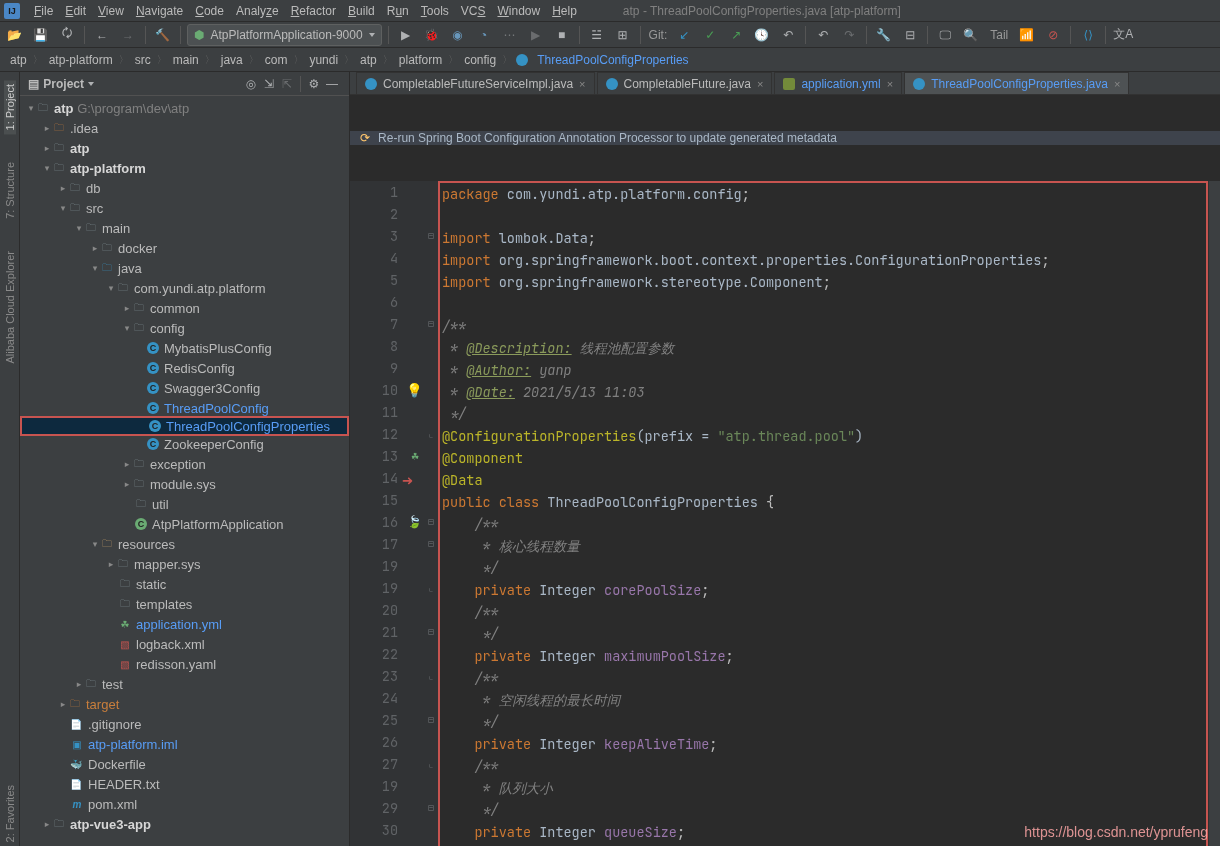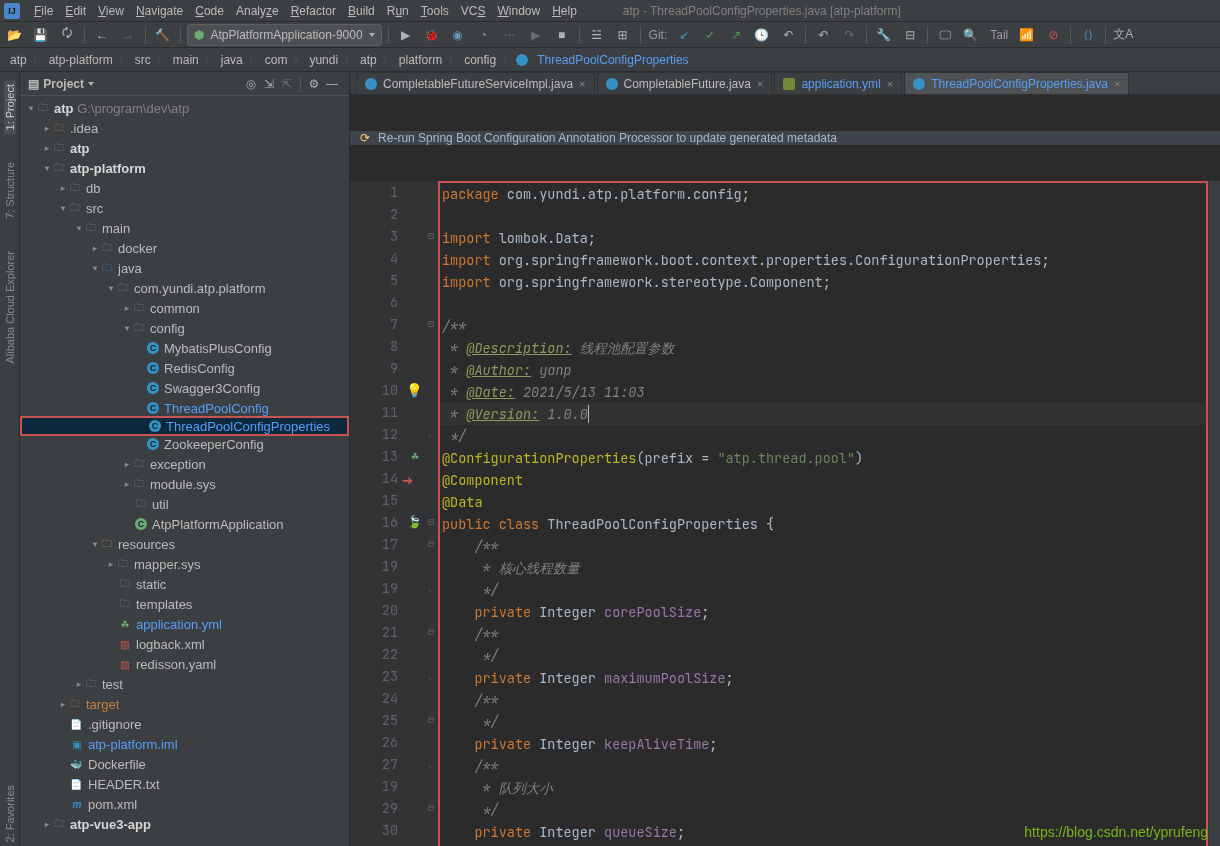--- a/index.html
+++ b/index.html
@@ -87,21 +87,21 @@
 .type { color:#a9b7c6;}
 .field { color:#9876aa;}
 .ann { color:#bbb529;}
 .pkg { color:#a9b7c6;}
 .red-edge { position:absolute; left:0; top:0; bottom:0; width:2px; background:#c75450;}
 
 .arrow-annotation { position:absolute; color:#c75450; font-size:18px; font-weight:bold;}
 
 .right-scroll { width:12px; background:#3c3f41; border-left:1px solid #323232;}
 
-.watermark { position:absolute; right:12px; bottom:6px; color:#84cc16; font-size:14px; opacity:0.85; font-family:Arial;}
+.watermark { position:absolute; right:12px; bottom:6px; color:#fca5a5; font-size:14px; opacity:0.85; font-family:Arial;}
 </style>
 </head>
 <body>
 
 <div class="menubar">
   <div class="logo">IJ</div>
   <div class="item"><span class="u">F</span>ile</div>
   <div class="item"><span class="u">E</span>dit</div>
   <div class="item"><span class="u">V</span>iew</div>
   <div class="item"><span class="u">N</span>avigate</div>
@@ -540,34 +540,34 @@
         <div class="code-line"><span class="kw">package</span> <span class="pkg">com.yundi.atp.platform.config</span>;</div>
         <div class="code-line"></div>
         <div class="code-line"><span class="kw">import</span> <span class="pkg">lombok.Data</span>;</div>
         <div class="code-line"><span class="kw">import</span> <span class="pkg">org.springframework.boot.context.properties.ConfigurationProperties</span>;</div>
         <div class="code-line"><span class="kw">import</span> <span class="pkg">org.springframework.stereotype.Component</span>;</div>
         <div class="code-line"></div>
         <div class="code-line"><span class="com">/**</span></div>
         <div class="code-line"><span class="com"> * </span><span class="doc-tag">@Description:</span><span class="com"> 线程池配置参数</span></div>
         <div class="code-line"><span class="com"> * </span><span class="doc-tag">@Author:</span><span class="com"> yanp</span></div>
         <div class="code-line"><span class="com"> * </span><span class="doc-tag">@Date:</span><span class="com"> 2021/5/13 11:03</span></div>
-        <div class="code-line current"><span class="com"> * </span><span class="doc-tag">@Version:</span><span class="com"> 1.0.0</span><span style="border-left:1px solid #bbb;height:16px"></span></div>
         <div class="code-line"><span class="com"> */</span></div>
         <div class="code-line"><span class="ann">@ConfigurationProperties</span><span class="ident">(prefix = </span><span class="str">"atp.thread.pool"</span><span class="ident">)</span></div>
         <div class="code-line"><span class="ann">@Component</span></div>
         <div class="code-line"><span class="ann">@Data</span></div>
         <div class="code-line"><span class="kw">public class</span> <span class="type">ThreadPoolConfigProperties</span> {</div>
         <div class="code-line"><span class="com">    /**</span></div>
         <div class="code-line"><span class="com">     * 核心线程数量</span></div>
         <div class="code-line"><span class="com">     */</span></div>
         <div class="code-line">    <span class="kw">private</span> <span class="type">Integer</span> <span class="field">corePoolSize</span>;</div>
         <div class="code-line"><span class="com">    /**</span></div>
         <div class="code-line"><span class="com">     */</span></div>
         <div class="code-line">    <span class="kw">private</span> <span class="type">Integer</span> <span class="field">maximumPoolSize</span>;</div>
         <div class="code-line"><span class="com">    /**</span></div>
+        <div class="code-line"><span class="com">     * 空闲线程的最长时间</span></div>
         <div class="code-line"><span class="com">     */</span></div>
         <div class="code-line">    <span class="kw">private</span> <span class="type">Integer</span> <span class="field">keepAliveTime</span>;</div>
         <div class="code-line"><span class="com">    /**</span></div>
         <div class="code-line"><span class="com">     * 队列大小</span></div>
         <div class="code-line"><span class="com">     */</span></div>
         <div class="code-line">    <span class="kw">private</span> <span class="type">Integer</span> <span class="field">queueSize</span>;</div>
         <div class="arrow-annotation" style="left:-36px;top:287px">➜</div>
       </div>
       <div class="right-scroll"></div>
     </div>

